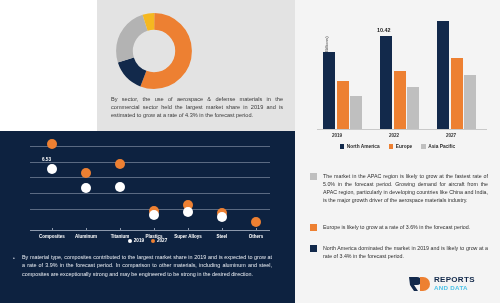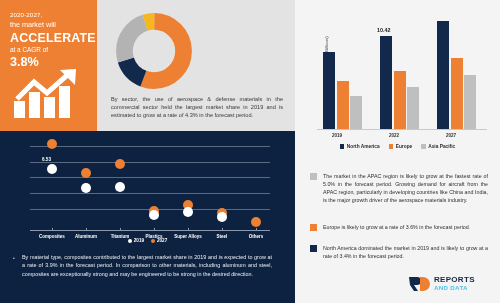--- a/index.html
+++ b/index.html
@@ -109,35 +109,20 @@
   .logo{position:absolute;left:408px;top:276px;display:flex;align-items:center;gap:4px;}
   .logo-txt{display:flex;flex-direction:column;line-height:1;}
   .logo-t1{font-size:8px;font-weight:bold;color:#12294b;letter-spacing:.3px;}
   .logo-t2{font-size:6.2px;font-weight:bold;color:#4fc3e8;letter-spacing:.3px;margin-top:1px;}
 </style>
 </head>
 <body>
 
 <div id="page">
 
-  <div class="panel-orange">
-    <div class="ol1">2020-2027,</div>
-    <div class="ol2">the market will</div>
-    <div class="ol3">ACCELERATE</div>
-    <div class="ol4">at a CAGR of</div>
-    <div class="ol5">3.8%</div>
-    <svg class="growth-svg" width="74" height="52" viewBox="0 0 74 52">
-      <rect x="2" y="33" width="11" height="17" fill="#ffffff"></rect>
-      <rect x="17" y="24" width="11" height="26" fill="#ffffff"></rect>
-      <rect x="32" y="29" width="11" height="21" fill="#ffffff"></rect>
-      <rect x="47" y="18" width="11" height="32" fill="#ffffff"></rect>
-      <polyline points="5,31 22,14 35,25 60,3" fill="none" stroke="#ffffff" stroke-width="5" stroke-linejoin="miter"></polyline>
-      <polygon points="48,2 64,1 63,17" fill="#ffffff"></polygon>
-    </svg>
-  </div>
 
   <div class="panel-donut">
     <div class="donut-wrap">
       <svg width="78" height="78" viewBox="0 0 42 42">
 
         <circle cx="21" cy="21" r="15.915" fill="transparent" stroke="#ed8032" stroke-width="9" stroke-dasharray="55.8 44.2" stroke-dashoffset="25"></circle>
         <circle cx="21" cy="21" r="15.915" fill="transparent" stroke="#12294b" stroke-width="9" stroke-dasharray="14.2 85.8" stroke-dashoffset="-30.8"></circle>
         <circle cx="21" cy="21" r="15.915" fill="transparent" stroke="#b3b3b3" stroke-width="9" stroke-dasharray="25 75" stroke-dashoffset="-45"></circle>
         <circle cx="21" cy="21" r="15.915" fill="transparent" stroke="#f5b820" stroke-width="9" stroke-dasharray="5 95" stroke-dashoffset="-70"></circle>
       </svg>

